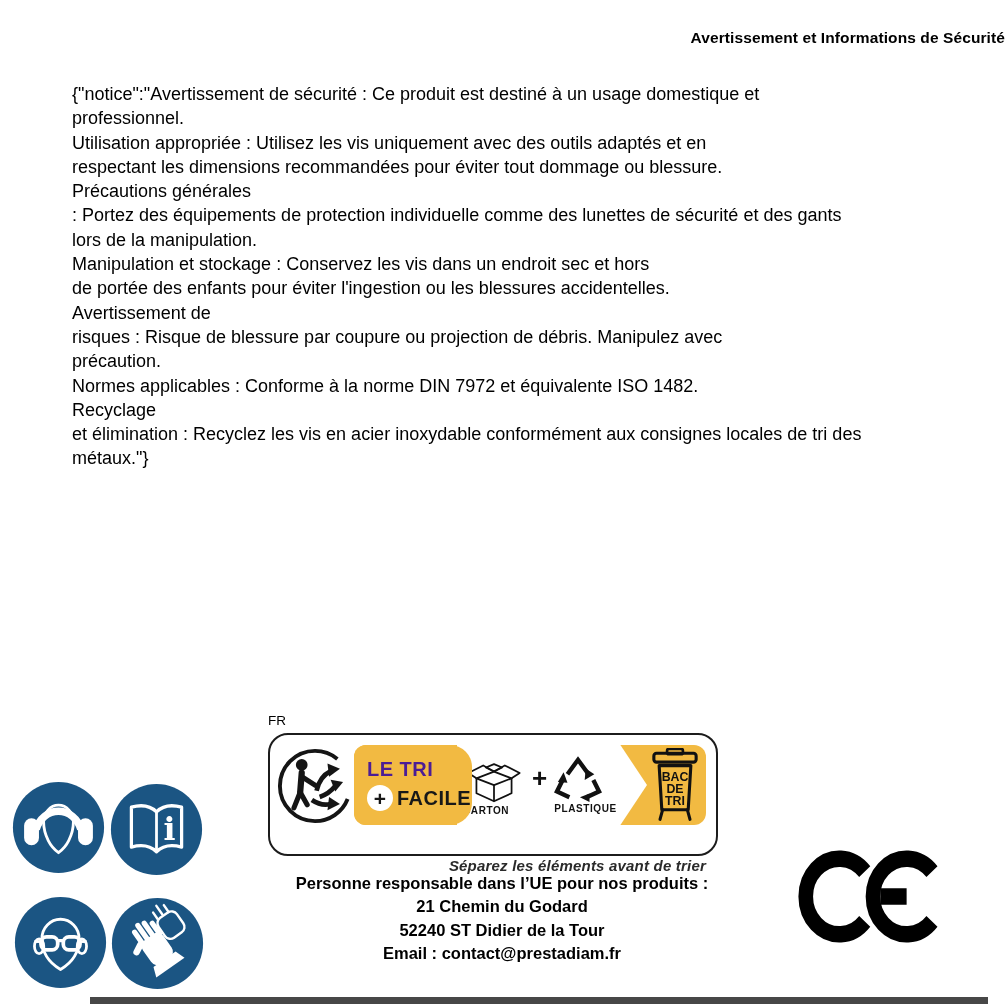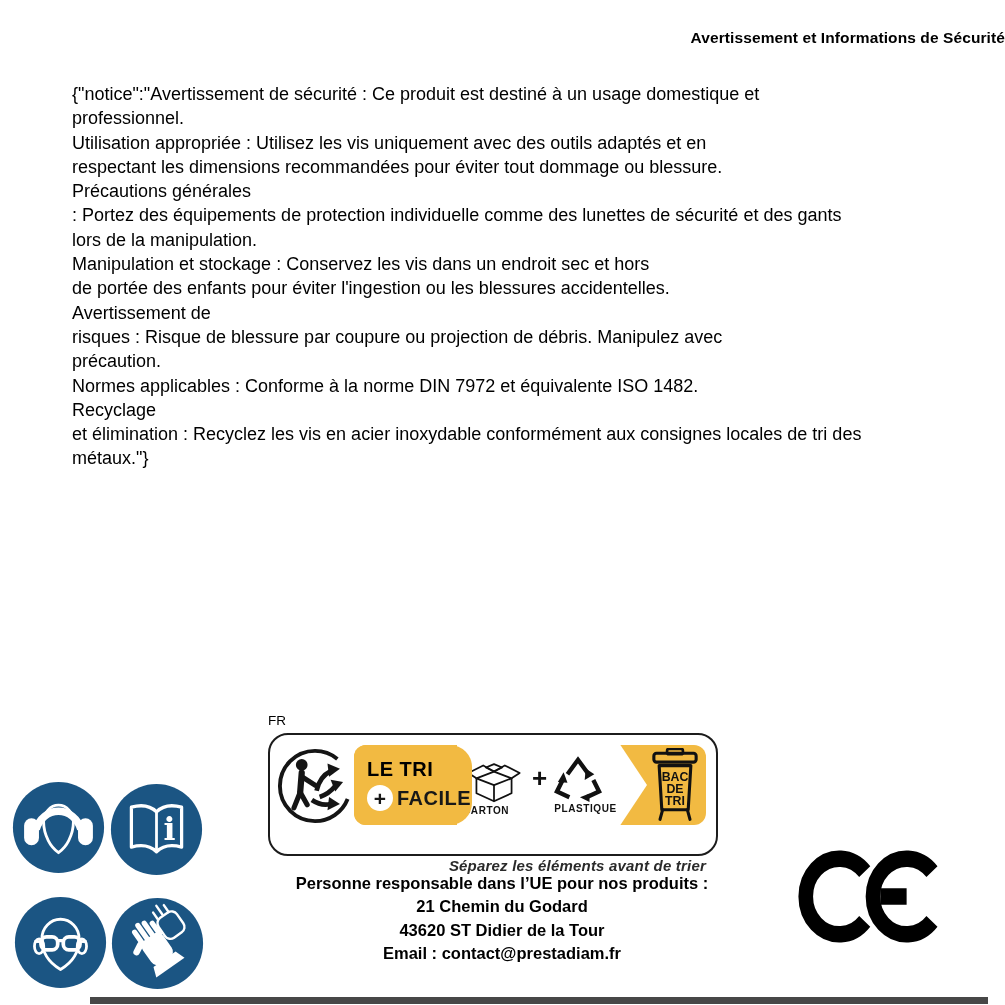--- a/index.html
+++ b/index.html
@@ -35,21 +35,21 @@
     position:absolute;left:187px;top:10px;width:190px;height:80px;background:#fff;
     clip-path:polygon(0 0,86% 0,100% 50%,86% 100%,0 100%);
     display:flex;align-items:center;justify-content:flex-start;
     padding-left:6px;box-sizing:border-box;gap:6px;
   }
   .tri-pill{
     position:absolute;left:84px;top:10px;width:118px;height:80px;
     background:#F2BA42;border-radius:12px 22px 22px 12px;
     box-sizing:border-box;padding:13px 0 0 13px;
   }
-  .tri-pill .l1{font-size:20px;font-weight:bold;letter-spacing:0.5px;color:#000000;}
+  .tri-pill .l1{font-size:20px;font-weight:bold;letter-spacing:0.5px;color:#4c1d95;}
   .tri-pill .l2{display:flex;align-items:center;margin-top:4px;}
   .plus-circle{
     width:26px;height:26px;border-radius:50%;background:#fff;color:#181818;
     font-size:21px;font-weight:bold;display:flex;align-items:center;justify-content:center;
     margin-right:4px;line-height:1;
   }
   .tri-pill .l2 span.word{font-size:20px;font-weight:bold;color:#181818;letter-spacing:0.5px;}
   .mat{display:flex;flex-direction:column;align-items:flex-start;}
   .mat .cap{font-size:10px;font-weight:bold;letter-spacing:0.6px;color:#111;margin-top:1px;}
   .mat-plus{font-size:26px;font-weight:bold;color:#111;margin:0 1px 14px 1px;}
@@ -201,21 +201,21 @@
     <text x="30" y="51" text-anchor="middle" font-size="14" font-weight="bold" fill="#111" font-family="Liberation Sans, sans-serif">DE</text>
     <text x="30" y="65" text-anchor="middle" font-size="14" font-weight="bold" fill="#111" font-family="Liberation Sans, sans-serif">TRI</text>
   </svg>
 
   <div class="tri-footnote">Séparez les éléments avant de trier</div>
 </div>
 
 <div class="abs responsible">
   <div>Personne responsable dans l’UE pour nos produits :</div>
   <div>21 Chemin du Godard</div>
-  <div>43620 ST Didier de la Tour</div>
+  <div>52240 ST Didier de la Tour</div>
   <div>Email : contact@prestadiam.fr</div>
 </div>
 
 <svg class="abs ce-mark" width="150" height="97" viewBox="0 0 174 100" preserveAspectRatio="none">
   <title>CE</title>
   <g fill="none" stroke="#000" stroke-width="17">
     <path d="M77.4,24.4 A39,39 0 1 0 77.4,75.6"></path>
     <path d="M155.4,24.4 A39,39 0 1 0 155.4,75.6"></path>
   </g>
   <rect x="95.5" y="41.5" width="30.5" height="17" fill="#000"></rect>

